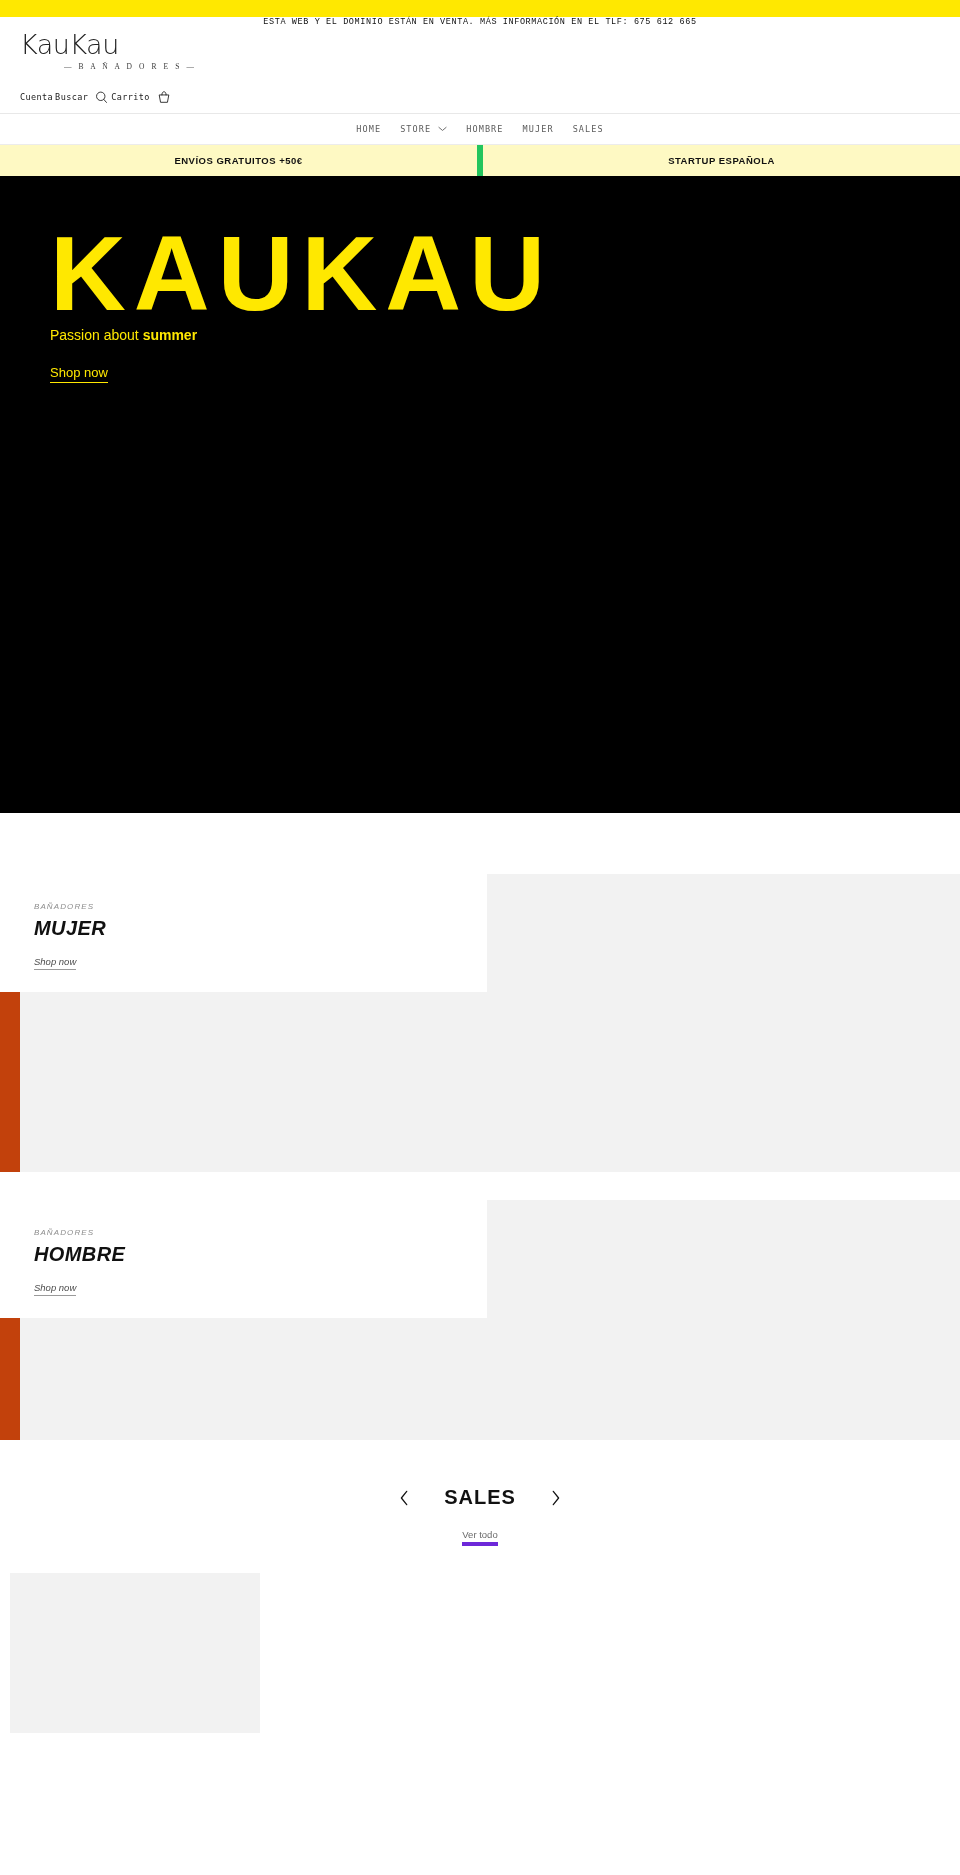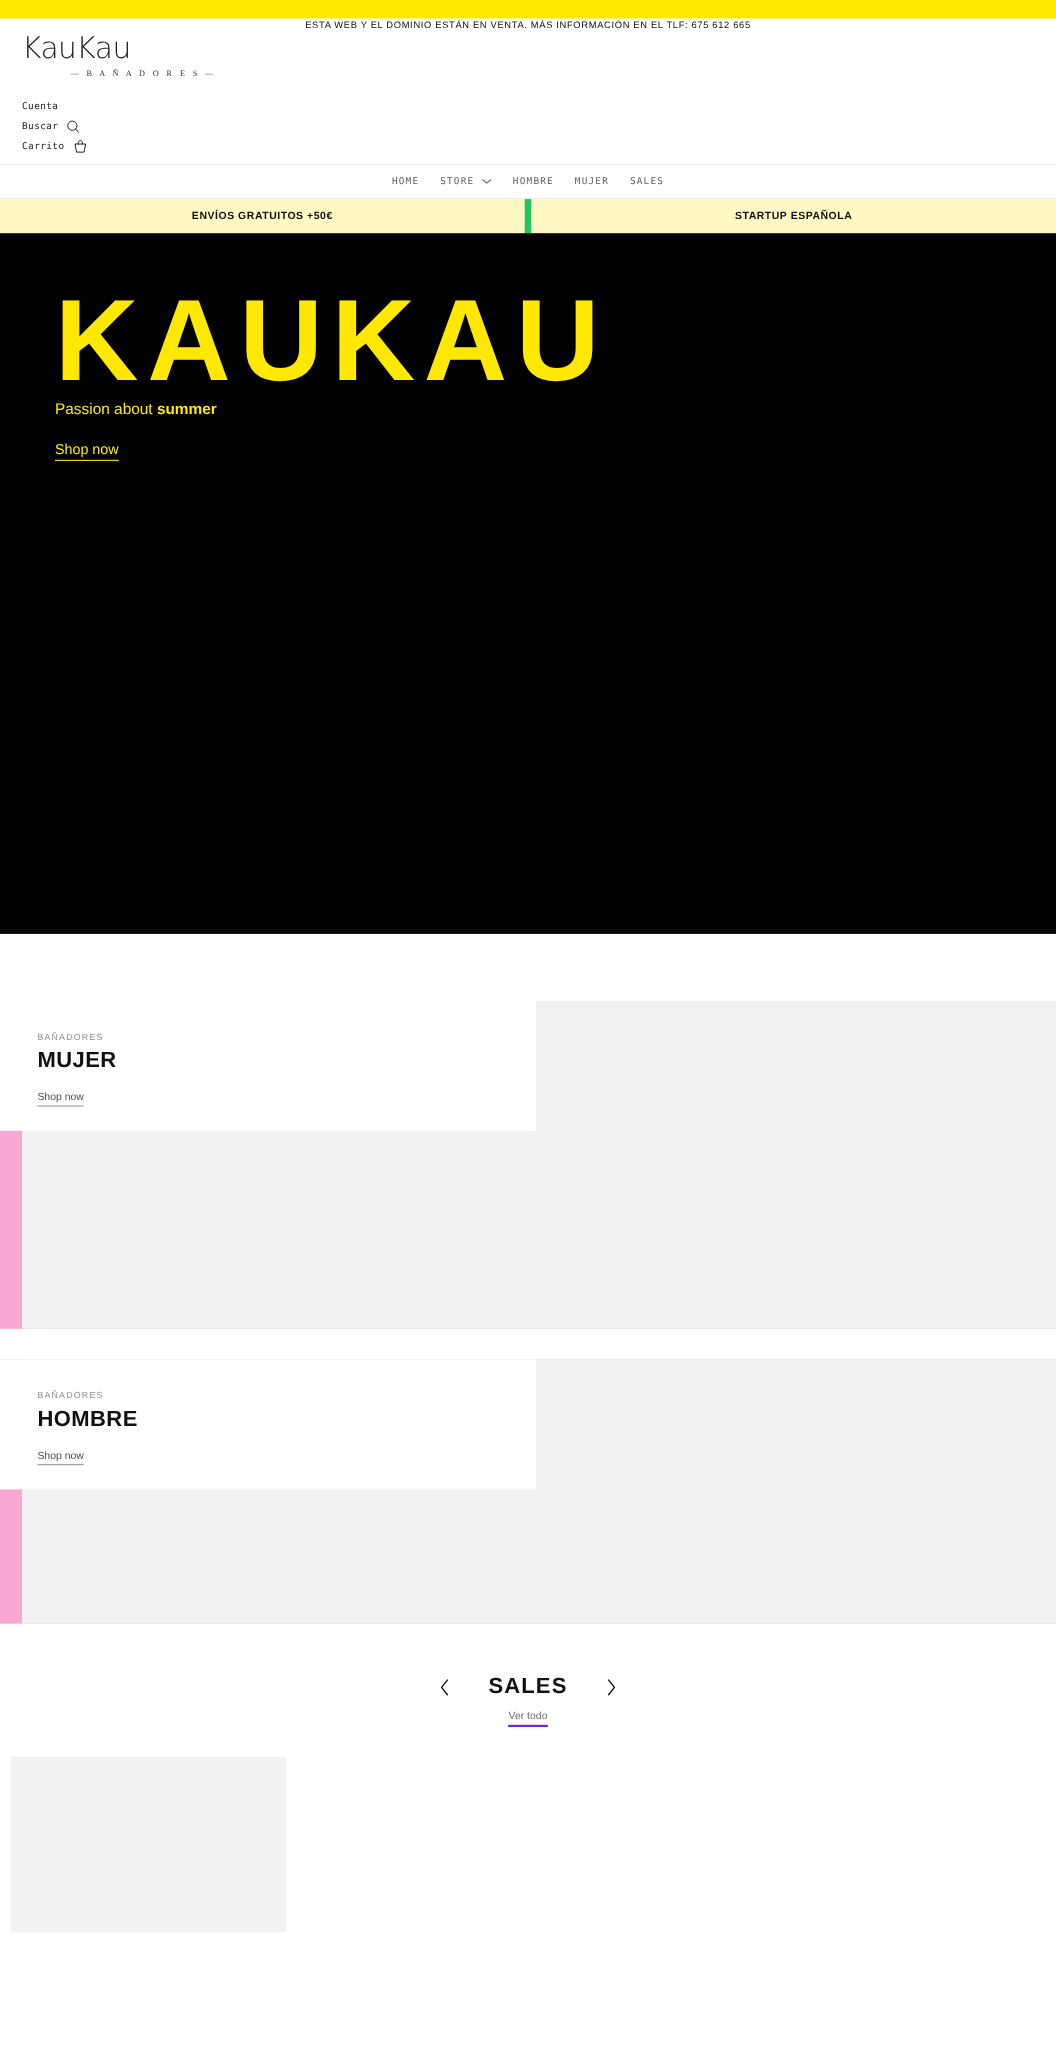--- a/index.html
+++ b/index.html
@@ -17,21 +17,21 @@
 
   
   .promo-bar {
     height: 17px;
     background: #ffe800;
     display: flex;
     align-items: center;
     justify-content: center;
   }
   .promo-bar .promo-text {
-    font-family: Liberation Sans, sans-serif;
+    font-family: Liberation Mono, monospace;
     font-size: 8.5px;
     letter-spacing: 0.6px;
     color: #111111;
     white-space: nowrap;
     font-weight: 400;
     margin-top: 26px;
   }
 
   
   .site-header {
@@ -51,21 +51,21 @@
   .logo-sub {
     margin-top: 4px;
     font-family: "Liberation Serif", "DejaVu Serif", serif;
     font-size: 7.5px;
     letter-spacing: 2.6px;
     color: #3a3a3a;
     white-space: nowrap;
     margin-left: 44px;
   }
 
-  .util-nav { display: flex; flex-direction: column; gap: 2px; }
+  .util-nav { display: flex; flex-direction: row; gap: 2px; }
   .util-row {
     display: flex;
     align-items: center;
     gap: 6px;
     height: 16px;
   }
   .util-label {
     font-family: "DejaVu Sans Mono", "Liberation Mono", monospace;
     font-size: 8.5px;
     letter-spacing: 0.4px;
@@ -149,21 +149,22 @@
     color: #ffe800;
     text-decoration: none;
     border-bottom: 1px solid #ffe800;
     padding-bottom: 2px;
     cursor: pointer;
   }
 
   
   .collection {
     position: relative;
-    background: #f9a8d4;
+    background: #c2410c;
+    font-style: italic;
   }
   .collection .media {
     background: #f2f2f2;
     width: 100%;
   }
   .collection-mujer .media { height: 298px; margin-left: 20px; width: 940px; }
   .collection-hombre .media { height: 240px; margin-left: 20px; width: 940px; }
 
   .collection .caption {
     position: absolute;
@@ -226,25 +227,25 @@
   }
   .sales-title {
     font-size: 20px;
     font-weight: 700;
     letter-spacing: 1px;
     color: #111111;
     white-space: nowrap;
   }
   .sales-viewall {
     display: inline-block;
-    margin-top: 10px;
+    margin-top: 20px;
     font-size: 9.5px;
     color: #6a6a6a;
     text-decoration: none;
-    border-bottom: 2px solid #6d28d9;
+    border-bottom: 4px solid #6d28d9;
     padding-bottom: 2px;
     cursor: pointer;
   }
 
   .product-strip {
     margin-top: 27px;
     display: flex;
     gap: 20px;
     padding-left: 10px;
   }

